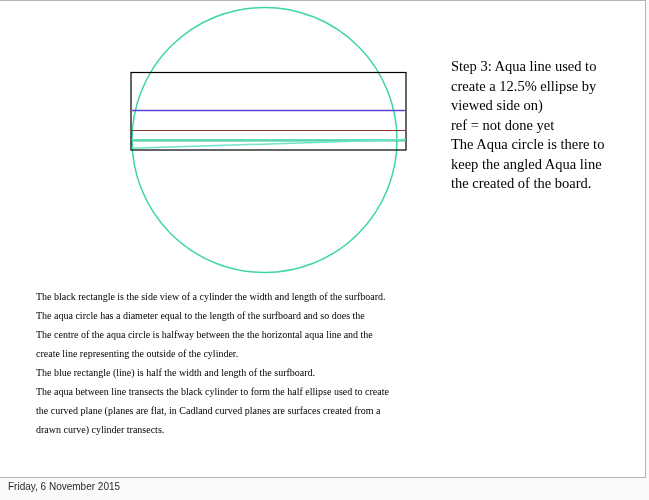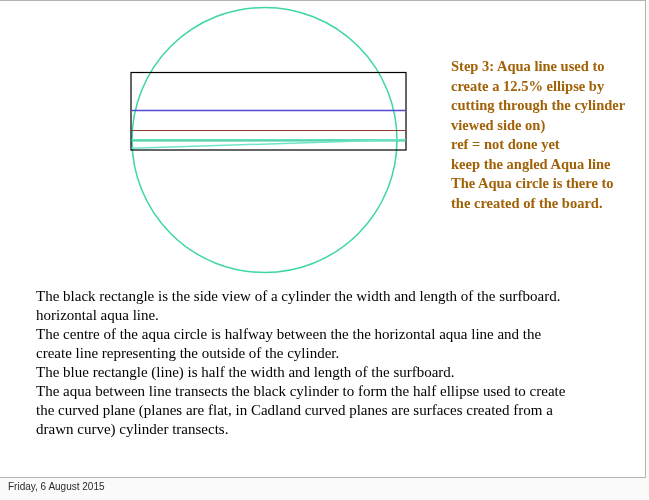--- a/index.html
+++ b/index.html
@@ -26,29 +26,28 @@
     left: 0;
     top: 0;
   }
   .note-block {
     position: absolute;
     left: 451px;
     top: 57px;
     width: 196px;
     font-size: 14.5px;
     line-height: 19.5px;
-    color: #a16207;
-    font-weight: bold;
+    color: #000000;
   }
   .body-block {
     position: absolute;
     left: 36px;
     top: 287px;
     width: 596px;
-    font-size: 15px;
+    font-size: 10px;
     line-height: 19px;
     color: #000;
   }
   .footer-date {
     position: absolute;
     left: 8px;
     top: 481px;
     font-family: "Liberation Sans", sans-serif;
     font-size: 10px;
     color: #2a2a2a;
@@ -67,34 +66,33 @@
     <line x1="131.5" y1="110.5" x2="405.5" y2="110.5" stroke-width="1.4" stroke="#5448d4"></line>
     <line x1="131.5" y1="130.5" x2="405.5" y2="130.5" stroke-width="1.2" stroke="#8b3a2b"></line>
     <line x1="131.5" y1="139.7" x2="405.5" y2="139.7" stroke-width="1.2" stroke="#5fe0c0"></line>
     <line x1="131.5" y1="140.9" x2="405.5" y2="140.9" stroke-width="1.2" stroke="#35c893"></line>
     <line x1="131.5" y1="148.3" x2="405.5" y2="139.6" stroke-width="1.5" stroke="#6fe4c8"></line>
   </svg>
 
   <div class="note-block">
       <div>Step 3: Aqua line used to</div>
       <div>create a 12.5% ellipse by</div>
-      <div>cutting through the cylinder</div>
       <div>viewed side on)</div>
       <div>ref = not done yet</div>
+      <div>The Aqua circle is there to</div>
       <div>keep the angled Aqua line</div>
-      <div>The Aqua circle is there to</div>
       <div>the created of the board.</div>
     </div>
 
   <div class="body-block">
       <div>The black rectangle is the side view of a cylinder the width and length of the surfboard.</div>
-      <div>horizontal aqua line.</div>
+      <div>The aqua circle has a diameter equal to the length of the surfboard and so does the</div>
       <div>The centre of the aqua circle is halfway between the the horizontal aqua line and the</div>
       <div>create line representing the outside of the cylinder.</div>
       <div>The blue rectangle (line) is half the width and length of the surfboard.</div>
       <div>The aqua between line transects the black cylinder to form the half ellipse used to create</div>
       <div>the curved plane (planes are flat, in Cadland curved planes are surfaces created from a</div>
       <div>drawn curve) cylinder transects.</div>
     </div>
 
-  <div class="footer-date">Friday, 6 August 2015</div>
+  <div class="footer-date">Friday, 6 November 2015</div>
 
 </div>
 
 </body></html>

